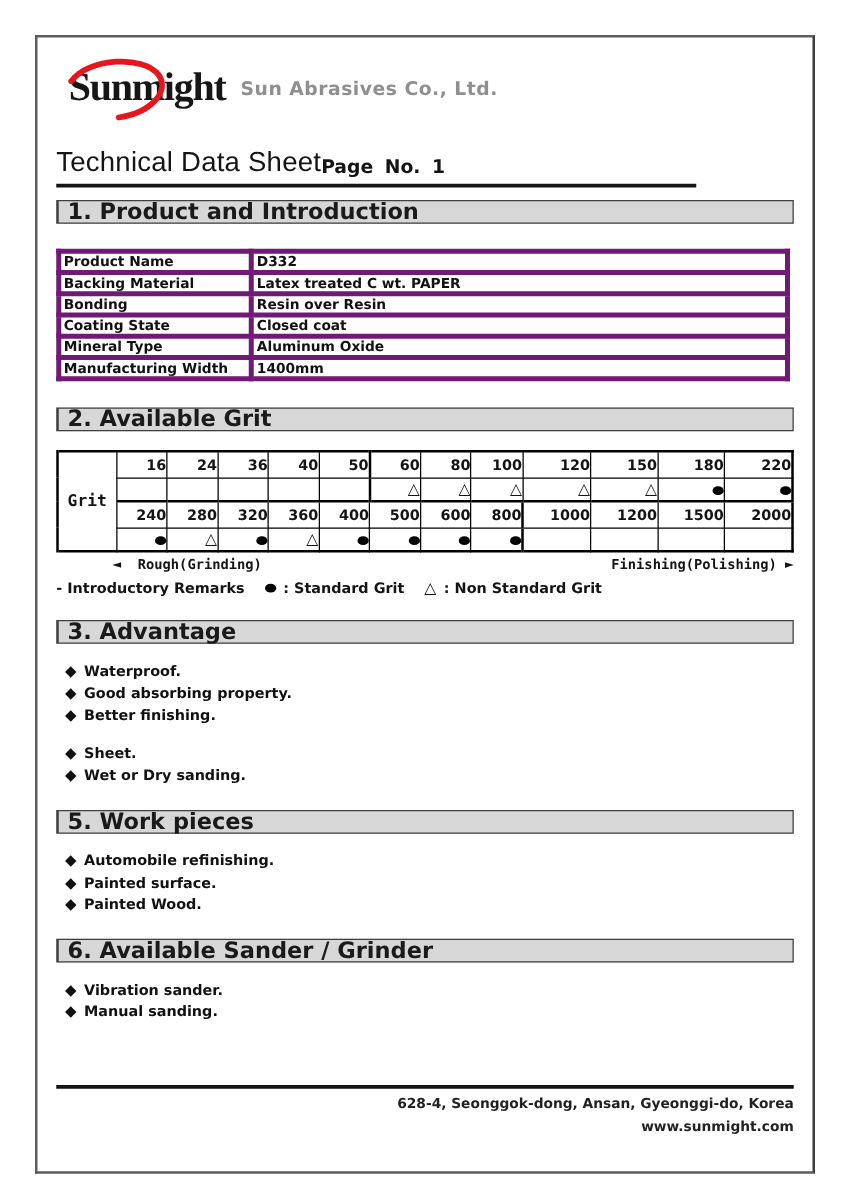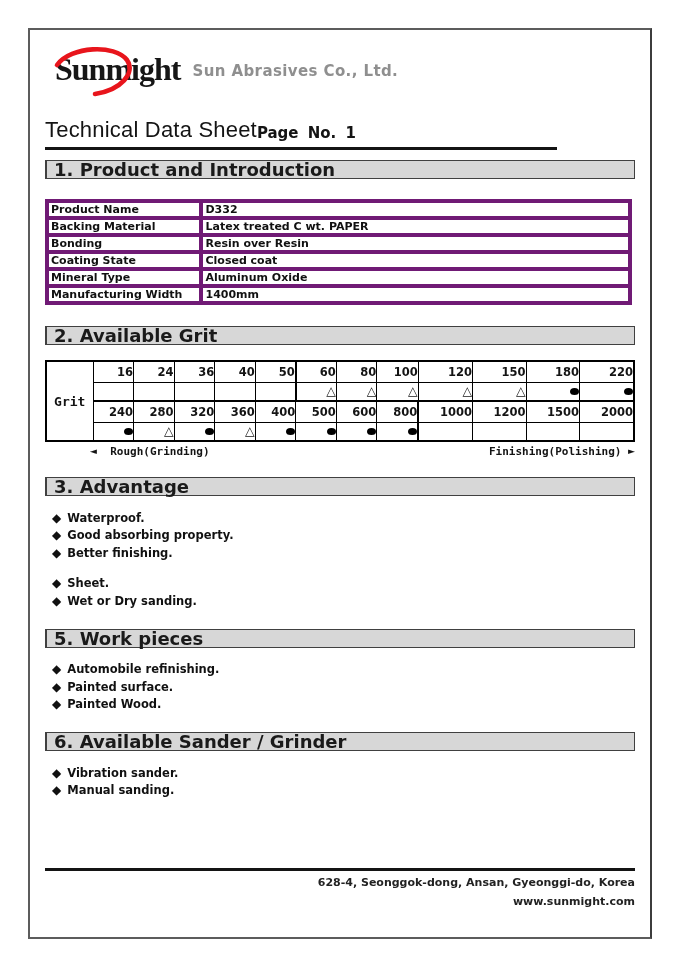--- a/index.html
+++ b/index.html
@@ -199,20 +199,31 @@
           <td></td>
         </tr>
       </tbody>
   </table>
 
   <div class="grit-captions">
     <span><span class="arrow">◄</span>&nbsp;&nbsp;<span>Rough(Grinding)</span></span>
     <span><span>Finishing(Polishing)</span>&nbsp;<span class="arrow">►</span></span>
   </div>
 
+  <div class="legend">
+    <span>- Introductory Remarks</span>
+    <span class="sep"></span>
+    <span class="dot"></span>
+    <span class="gap"></span>
+    <span>: Standard Grit</span>
+    <span class="sep"></span>
+    <span class="tri">△</span>
+    <span class="gap"></span>
+    <span>: Non Standard Grit</span>
+  </div>
 
   <div class="section-bar mt19">3. Advantage</div>
   <div class="bullets">
       <div class="bullet">
         <span class="diamond">◆</span>
         <span>Waterproof.</span>
       </div>
       <div class="bullet">
         <span class="diamond">◆</span>
         <span>Good absorbing property.</span>

